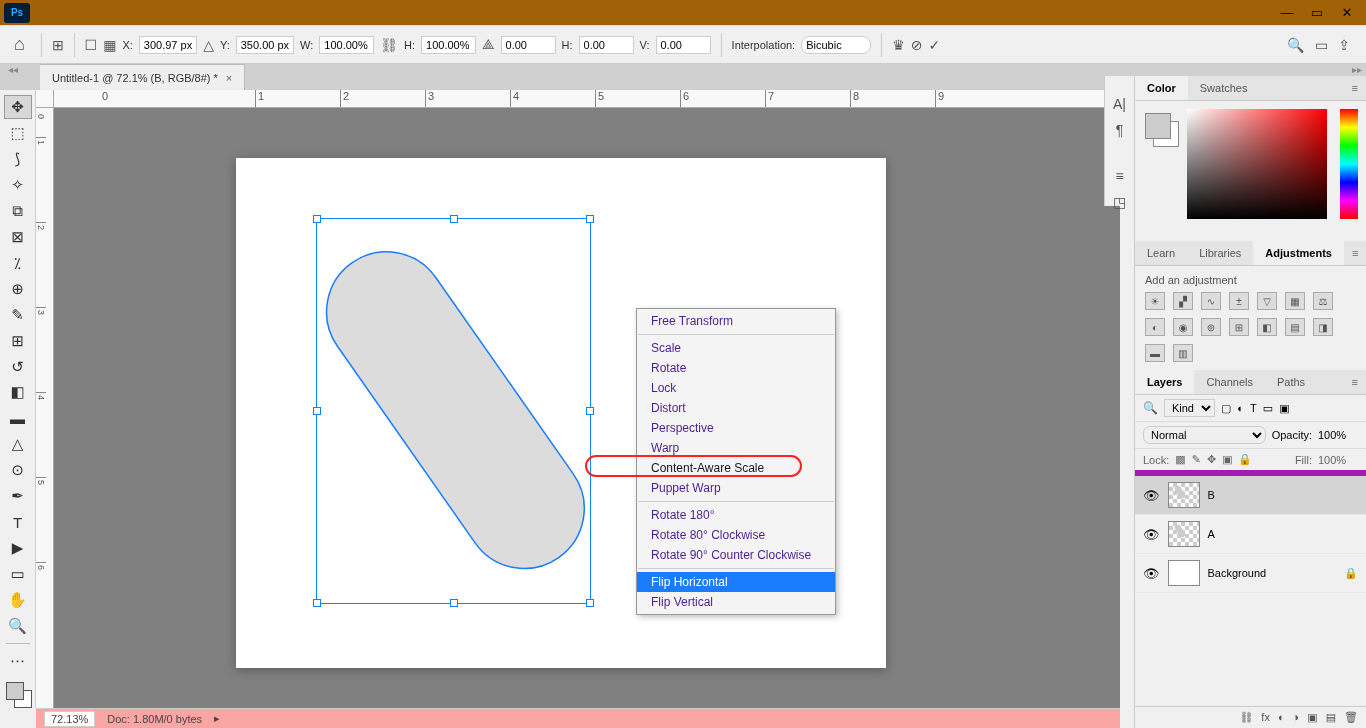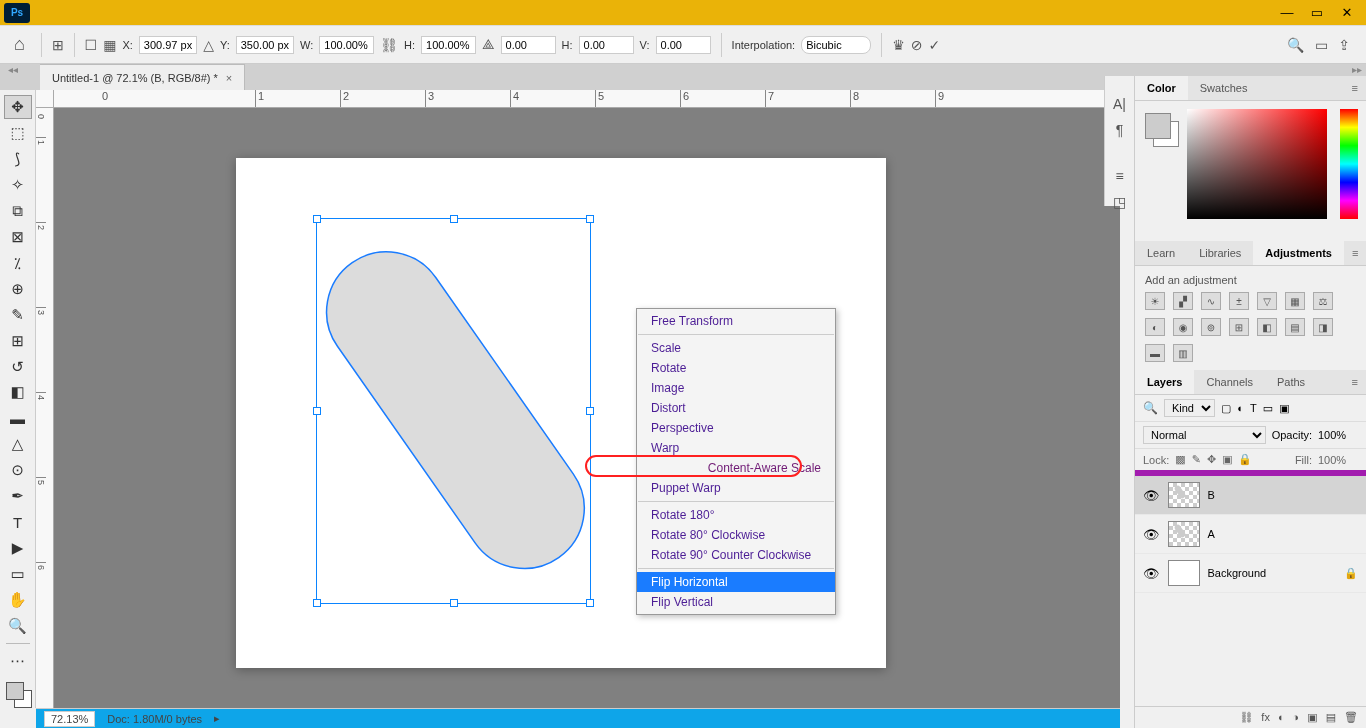--- a/index.html
+++ b/index.html
@@ -1,19 +1,19 @@
 <!DOCTYPE html>
 <html><head>
 <meta charset="utf-8">
 <style>
 * { margin: 0; padding: 0; box-sizing: border-box; font-family: "Segoe UI", Tahoma, sans-serif; font-size: 11px; user-select: none; }
 body { width: 1366px; height: 728px; background: #f0f0f0; overflow: hidden; position: relative; }
 
 
-.menubar { height: 26px; background: #eab308; display: flex; align-items: center; padding: 12px 4px; border-bottom: 1px solid #ddd; }
+.menubar { height: 26px; background: #a16207; display: flex; align-items: center; padding: 12px 4px; border-bottom: 1px solid #ddd; }
 .menubar .logo { width: 26px; height: 20px; background: #001e36; border-radius: 3px; color: #31a8ff; font-weight: bold; text-align: center; line-height: 20px; margin-right: 8px; font-size: 10px; }
 .menubar .menu-item { padding: 4px 10px; cursor: pointer; }
 .menubar .window-controls { margin-left: auto; display: flex; }
 .menubar .win-btn { width: 30px; height: 20px; display: flex; align-items: center; justify-content: center; font-size: 13px; cursor: pointer; }
 
 
 .optionsbar { height: 38px; background: #f0f0f0; display: flex; align-items: center; padding: 0 8px; border-bottom: 1px solid #ccc; gap: 6px; }
 .optionsbar .home-icon { font-size: 18px; color: #555; padding: 0 6px;}
 .optionsbar .sep { width:1px; height:24px; background:#ccc; margin: 0 4px;}
 .optionsbar .lbl { color:#333; font-size:11px;}
@@ -43,21 +43,21 @@
 .ruler-v .tick { height:85px; border-top:1px solid #888; font-size:9px; color:#555; writing-mode:vertical-rl; padding-top:2px;}
 .ruler-corner { position:absolute; left:0; top:0; width:18px; height:18px; background:#f8f8f8; border-right:1px solid #aaa; border-bottom:1px solid #aaa;}
 .doc-canvas { position:absolute; left:200px; top:68px; width:650px; height:510px; background:#fff; box-shadow: 0 2px 10px rgba(0,0,0,.3);}
 .transform-box { position:absolute; left:280px; top:128px; width:275px; height:386px; border:1px solid #0a84ff;}
 .transform-box .handle { position:absolute; width:8px; height:8px; background:#fff; border:1px solid #0a84ff;}
 .pill-shape { position:absolute; left:285px; top:130px; }
 
 
 .context-menu { position:absolute; left:600px; top:218px; width:200px; background:#f4f4f4; border:1px solid #999; box-shadow:2px 2px 6px rgba(0,0,0,.25); padding:2px 0;}
 .context-menu .cm-item { padding:3px 14px; font-size:12px; color:#4c1d95; cursor:pointer;}
-.context-menu .cm-item.disabled { color:#701a75;text-align:right; }
+.context-menu .cm-item.disabled { color:#0f172a; }
 .context-menu .cm-sep { height:1px; background:#ccc; margin:3px 1px;}
 .context-menu .cm-item.highlighted { background:#1a7cff; color:#fff;}
 .highlight-ring { position:absolute; left:585px; top:455px; width:217px; height:22px; border:2px solid #ff2020; border-radius:11px; pointer-events:none;}
 
 
 .right-dock-strip { position:absolute; right:232px; top:76px; width:30px; background:#f0f0f0; border-left:1px solid #ccc; height: 130px; display:flex; flex-direction:column; align-items:center; gap:10px; padding-top:20px;}
 .right-dock-strip .dicon { font-size:14px; color:#555;}
 
 
 .right-panels { position:absolute; right:0; top:76px; width:232px; bottom:0; background:#f0f0f0; border-left:1px solid #ccc; display:flex; flex-direction:column;}
@@ -82,21 +82,21 @@
 .layers-controls3 { padding:4px 8px; display:flex; align-items:center; gap:6px; border-bottom:6px solid #a21caf; color:#666;}
 .layers-controls select, .layers-controls2 select { border:1px solid #ccc; font-size:11px; padding:1px 3px;}
 .layer-list { flex:1; overflow:auto;}
 .layer-row { display:flex; align-items:center; padding:6px 8px; gap:8px; border-bottom:1px solid #e8e8e8;}
 .layer-row.selected { background:#d4d4d4;}
 .layer-eye { font-size:13px;}
 .layer-thumb { width:32px; height:26px; border:1px solid #888; background:#fff; background-image: linear-gradient(45deg,#ccc 25%,transparent 25%,transparent 75%,#ccc 75%),linear-gradient(45deg,#ccc 25%,transparent 25%,transparent 75%,#ccc 75%); background-size:8px 8px; background-position:0 0,4px 4px; position:relative;}
 .layer-bottom-icons { display:flex; justify-content:flex-end; gap:8px; padding:4px 8px; border-top:1px solid #ccc; color:#555;}
 
 
-.statusbar { position:absolute; left:36px; bottom:0; right:246px; height:20px; background:#0ea5e9; border-top:1px solid #ccc; display:flex; align-items:center; padding:0 8px; font-size:11px; color:#444; gap:12px;}
+.statusbar { position:absolute; left:36px; bottom:0; right:246px; height:20px; background:#fca5a5; border-top:1px solid #ccc; display:flex; align-items:center; padding:0 8px; font-size:11px; color:#444; gap:12px;}
 .statusbar .zoom-box { border:1px solid #ccc; background:#fff; padding:1px 6px;}
 
 .top-collapse-handles { position:absolute; right:4px; top:64px; font-size:10px; color:#888;}
 </style>
 </head>
 <body>
 
 <div class="menubar">
   <div class="logo">Ps</div>
   <div class="window-controls">
@@ -219,21 +219,21 @@
     <div class="handle" style="left:calc(50% - 4px);bottom:-4px;"></div>
     <div class="handle" style="left:-4px;top:calc(50% - 4px);"></div>
     <div class="handle" style="right:-4px;top:calc(50% - 4px);"></div>
   </div>
 
   <div class="context-menu" id="context-menu">
       <div class="cm-item">Free Transform</div>
       <div class="cm-sep"></div>
       <div class="cm-item">Scale</div>
       <div class="cm-item">Rotate</div>
-      <div class="cm-item">Image</div>
+      <div class="cm-item">Lock</div>
       <div class="cm-item">Distort</div>
       <div class="cm-item">Perspective</div>
       <div class="cm-item">Warp</div>
       <div class="cm-item disabled">Content-Aware Scale</div>
       <div class="cm-item">Puppet Warp</div>
       <div class="cm-sep"></div>
       <div class="cm-item">Rotate 180°</div>
       <div class="cm-item">Rotate 80° Clockwise</div>
       <div class="cm-item">Rotate 90° Counter Clockwise</div>
       <div class="cm-sep"></div>
@@ -301,21 +301,21 @@
     <div class="layers-controls">
       <span style="font-size:12px;">🔍</span>
       <select><option>Kind</option></select>
       <span>▢</span>
       <span>◐</span>
       <span>T</span>
       <span>▭</span>
       <span>▣</span>
     </div>
     <div class="layers-controls2">
-      <select style="flex:1;"><option>Normal</option></select>
+      <select style="flex:1;border-radius:7px;"><option>Normal</option></select>
       <span>Opacity:</span>
       <span class="val" style="min-width:40px;">100%</span>
     </div>
     <div class="layers-controls3">
       <span>Lock:</span>
       <span>▩</span>
       <span>✎</span>
       <span>✥</span>
       <span>▣</span>
       <span>🔒</span>

